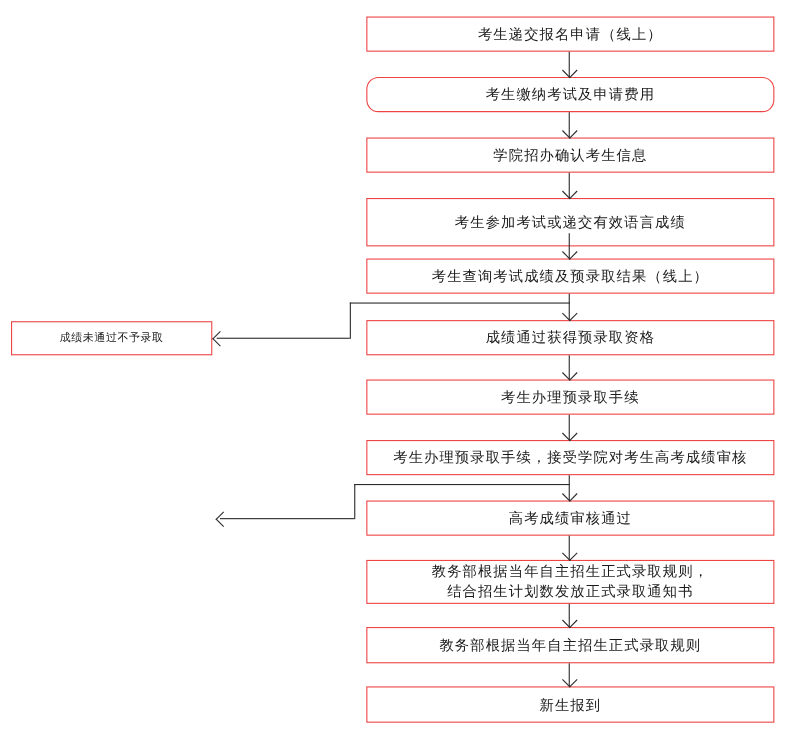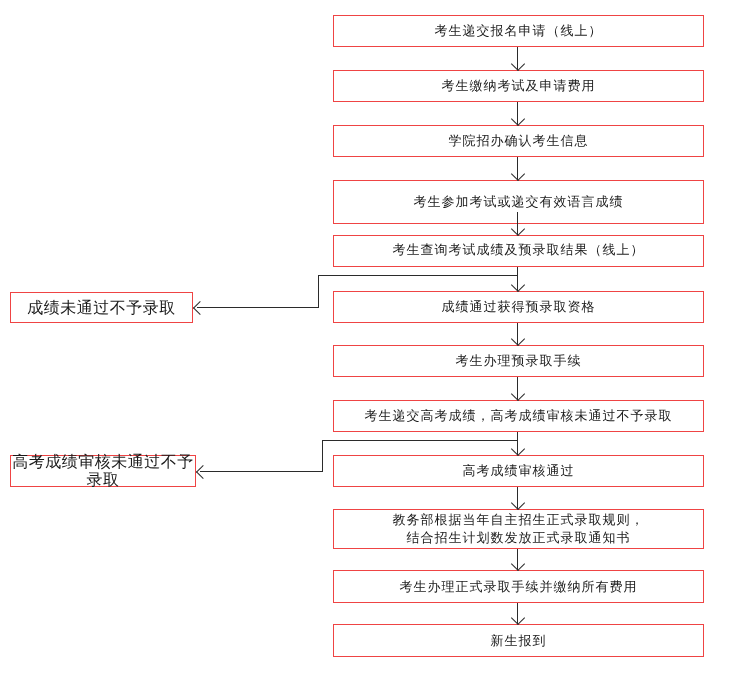--- a/index.html
+++ b/index.html
@@ -17,48 +17,47 @@
     border:1px solid #ef4444;
     background:#ffffff;
     display:flex;align-items:center;justify-content:center;
     text-align:center;
     font-size:13px;
     letter-spacing:1px;
     line-height:18px;
     white-space:pre-line;
   }
   .mainbox{left:333px;width:371px;}
-  .sidebox{letter-spacing:0.5px;font-size:16px;}
+  .sidebox{letter-spacing:0.5px;font-size:10px;}
   .vline{position:absolute;width:0;border-left:1px solid #2b2b2b;}
   .hline{position:absolute;height:0;border-top:1px solid #2b2b2b;}
   .chev{position:absolute;width:9px;height:9px;transform:rotate(45deg);}
   .chev-down{border-right:1px solid #2b2b2b;border-bottom:1px solid #2b2b2b;}
   .chev-left{border-left:1px solid #2b2b2b;border-bottom:1px solid #2b2b2b;}
 </style>
 </head>
 <body>
 
 <div class="canvas">
 
   <div class="box mainbox" style="top:15px;height:32px;">考生递交报名申请（线上）</div>
-  <div class="box mainbox" style="top:70px;height:32px;">考生缴纳考试及申请费用</div>
+  <div class="box mainbox" style="top:70px;height:32px;border-radius:11px;">考生缴纳考试及申请费用</div>
   <div class="box mainbox" style="top:125px;height:32px;text-align:center;">学院招办确认考生信息</div>
   <div class="box mainbox" style="top:180px;height:44px;">考生参加考试或递交有效语言成绩</div>
-  <div class="box mainbox" style="top:235px;height:32px;font-family:Liberation Mono, monospace;">考生查询考试成绩及预录取结果（线上）</div>
+  <div class="box mainbox" style="top:235px;height:32px;">考生查询考试成绩及预录取结果（线上）</div>
   <div class="box mainbox" style="top:345px;height:32px;">考生办理预录取手续</div>
   <div class="box mainbox" style="top:291px;height:32px;">成绩通过获得预录取资格</div>
-  <div class="box mainbox" style="top:400px;height:32px;">考生递交高考成绩，高考成绩审核未通过不予录取</div>
+  <div class="box mainbox" style="top:400px;height:32px;">考生办理预录取手续，接受学院对考生高考成绩审核</div>
   <div class="box mainbox" style="top:455px;height:32px;">高考成绩审核通过</div>
   <div class="box mainbox" style="top:509px;height:40px;">教务部根据当年自主招生正式录取规则，
 结合招生计划数发放正式录取通知书</div>
-  <div class="box mainbox" style="top:570px;height:33px;">考生办理正式录取手续并缴纳所有费用</div>
+  <div class="box mainbox" style="top:570px;height:33px;">教务部根据当年自主招生正式录取规则</div>
   <div class="box mainbox" style="top:624px;height:33px;font-family:Liberation Serif, serif;">新生报到</div>
 
   <div class="box sidebox" style="left:10px;top:292px;width:183px;height:31px;">成绩未通过不予录取</div>
-  <div class="box sidebox" style="left:10px;top:455px;width:186px;height:32px;">高考成绩审核未通过不予录取</div>
 
   <div class="vline" style="left:517px;top:47px;height:23px;"></div>
   <div class="chev chev-down" style="left:513px;top:59px;"></div>
 
   <div class="vline" style="left:517px;top:102px;height:23px;"></div>
   <div class="chev chev-down" style="left:513px;top:114px;"></div>
 
   <div class="vline" style="left:517px;top:157px;height:23px;"></div>
   <div class="chev chev-down" style="left:513px;top:169px;"></div>
 

